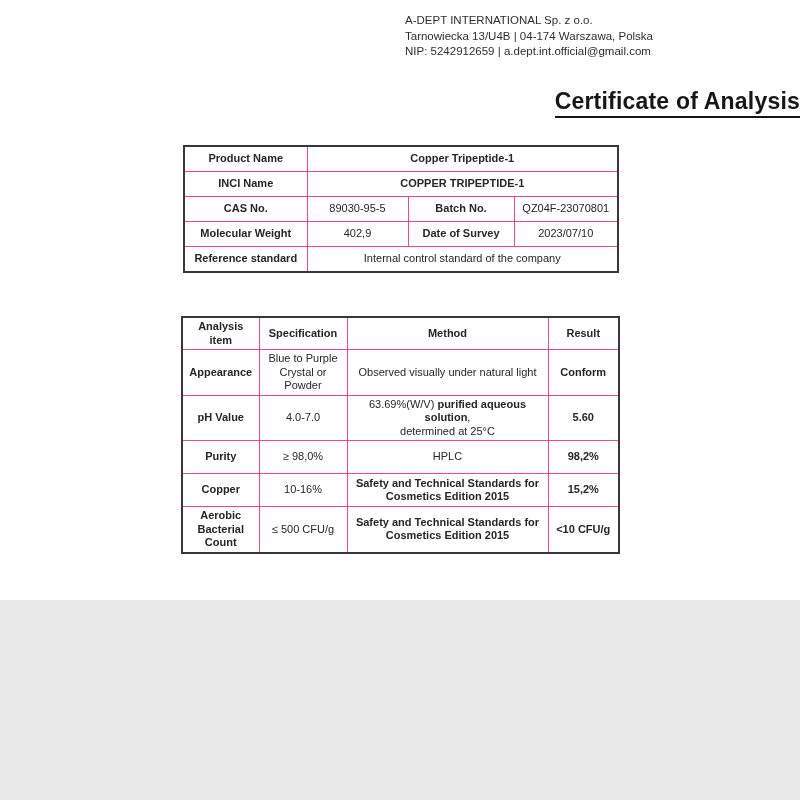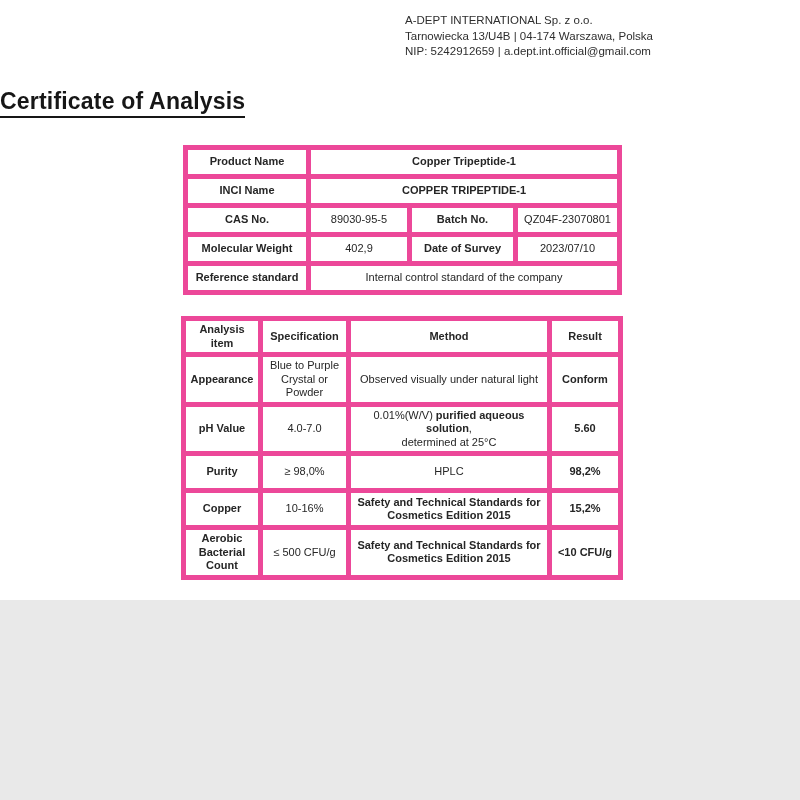--- a/index.html
+++ b/index.html
@@ -13,32 +13,32 @@
   }
   .bold{font-weight:700;}
 
   
   .header-block{
     position:absolute;left:405px;top:13px;
     font-size:11.5px;line-height:15.5px;color:#2e2e2e;
   }
 
   
-  .title-wrap{position:absolute;left:0;top:88px;width:800px;text-align:left;}
+  .title-wrap{position:absolute;left:0;top:88px;width:800px;text-align:right;}
   .title-wrap h1{
     display:inline-block;margin:0;
     font-size:23px;font-weight:700;color:#161616;
     border-bottom:2px solid #161616;padding-bottom:1px;
     letter-spacing:0.2px;
   }
 
   
   table{border-collapse:collapse;table-layout:fixed;}
   td,th{
-    border:5px solid #ec4899;
+    border:1px solid #ec4899;
     text-align:center;vertical-align:middle;
     padding:2px 4px;
     font-size:11px;line-height:13.5px;
     color:#262626;
     overflow:hidden;
   }
   .info-table{
     position:absolute;left:183px;top:145px;width:434px;
     border:2px solid #383838;
   }
@@ -132,21 +132,21 @@
     <tbody>
         <tr>
           <td class="item-cell">Appearance</td>
           <td>Blue to Purple Crystal or Powder</td>
           <td><span>Observed visually under natural light</span></td>
           <td class="result-cell">Conform</td>
         </tr>
         <tr>
           <td class="item-cell">pH Value</td>
           <td>4.0-7.0</td>
-          <td><span>0.01%(W/V) </span><span class="bold">purified aqueous solution</span><span>,</span><br><span>determined at 25°C</span></td>
+          <td><span>63.69%(W/V) </span><span class="bold">purified aqueous solution</span><span>,</span><br><span>determined at 25°C</span></td>
           <td class="result-cell">5.60</td>
         </tr>
         <tr>
           <td class="item-cell">Purity</td>
           <td>≥ 98,0%</td>
           <td><span>HPLC</span></td>
           <td class="result-cell">98,2%</td>
         </tr>
         <tr>
           <td class="item-cell">Copper</td>

